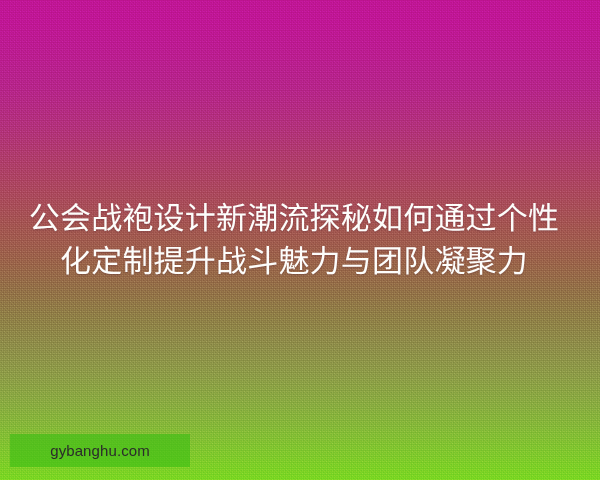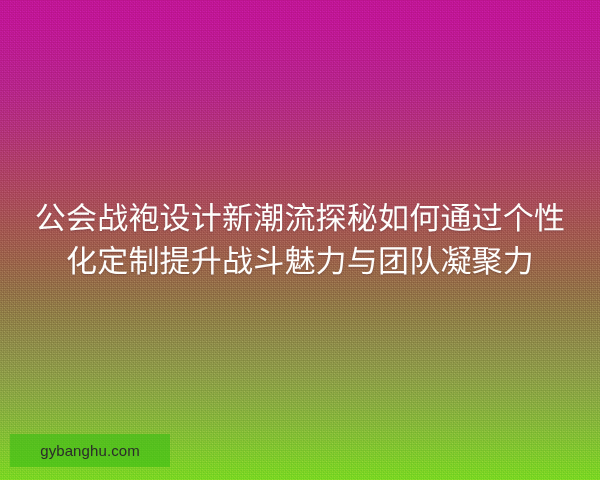--- a/index.html
+++ b/index.html
@@ -97,21 +97,21 @@
 
   
   .headline-wrap {
     position: absolute;
     left: 0;
     right: 0;
     top: 0;
     bottom: 0;
     display: flex;
     align-items: center;
-    justify-content: center;
+    justify-content: flex-start;
     padding: 0 14px;
     box-sizing: border-box;
   }
   .headline {
     margin: 0;
     width: 100%;
     max-width: 560px;
     text-align: center;
     color: #fdfdfb;
     font-size: 31px;
@@ -121,21 +121,21 @@
     font-family: "DejaVu Sans", "Liberation Sans", sans-serif;
     text-shadow: 0 1px 2px rgba(60, 20, 45, 0.28);
     word-break: break-all;
   }
 
   
   .watermark {
     position: absolute;
     left: 10px;
     bottom: 13px;
-    width: 160px;
+    width: 180px;
     height: 33px;
     display: flex;
     align-items: center;
     justify-content: center;
     background: rgba(60, 190, 20, 0.62);
     box-sizing: border-box;
   }
   .watermark-text {
     color: #2b2b2b;
     font-size: 15px;

